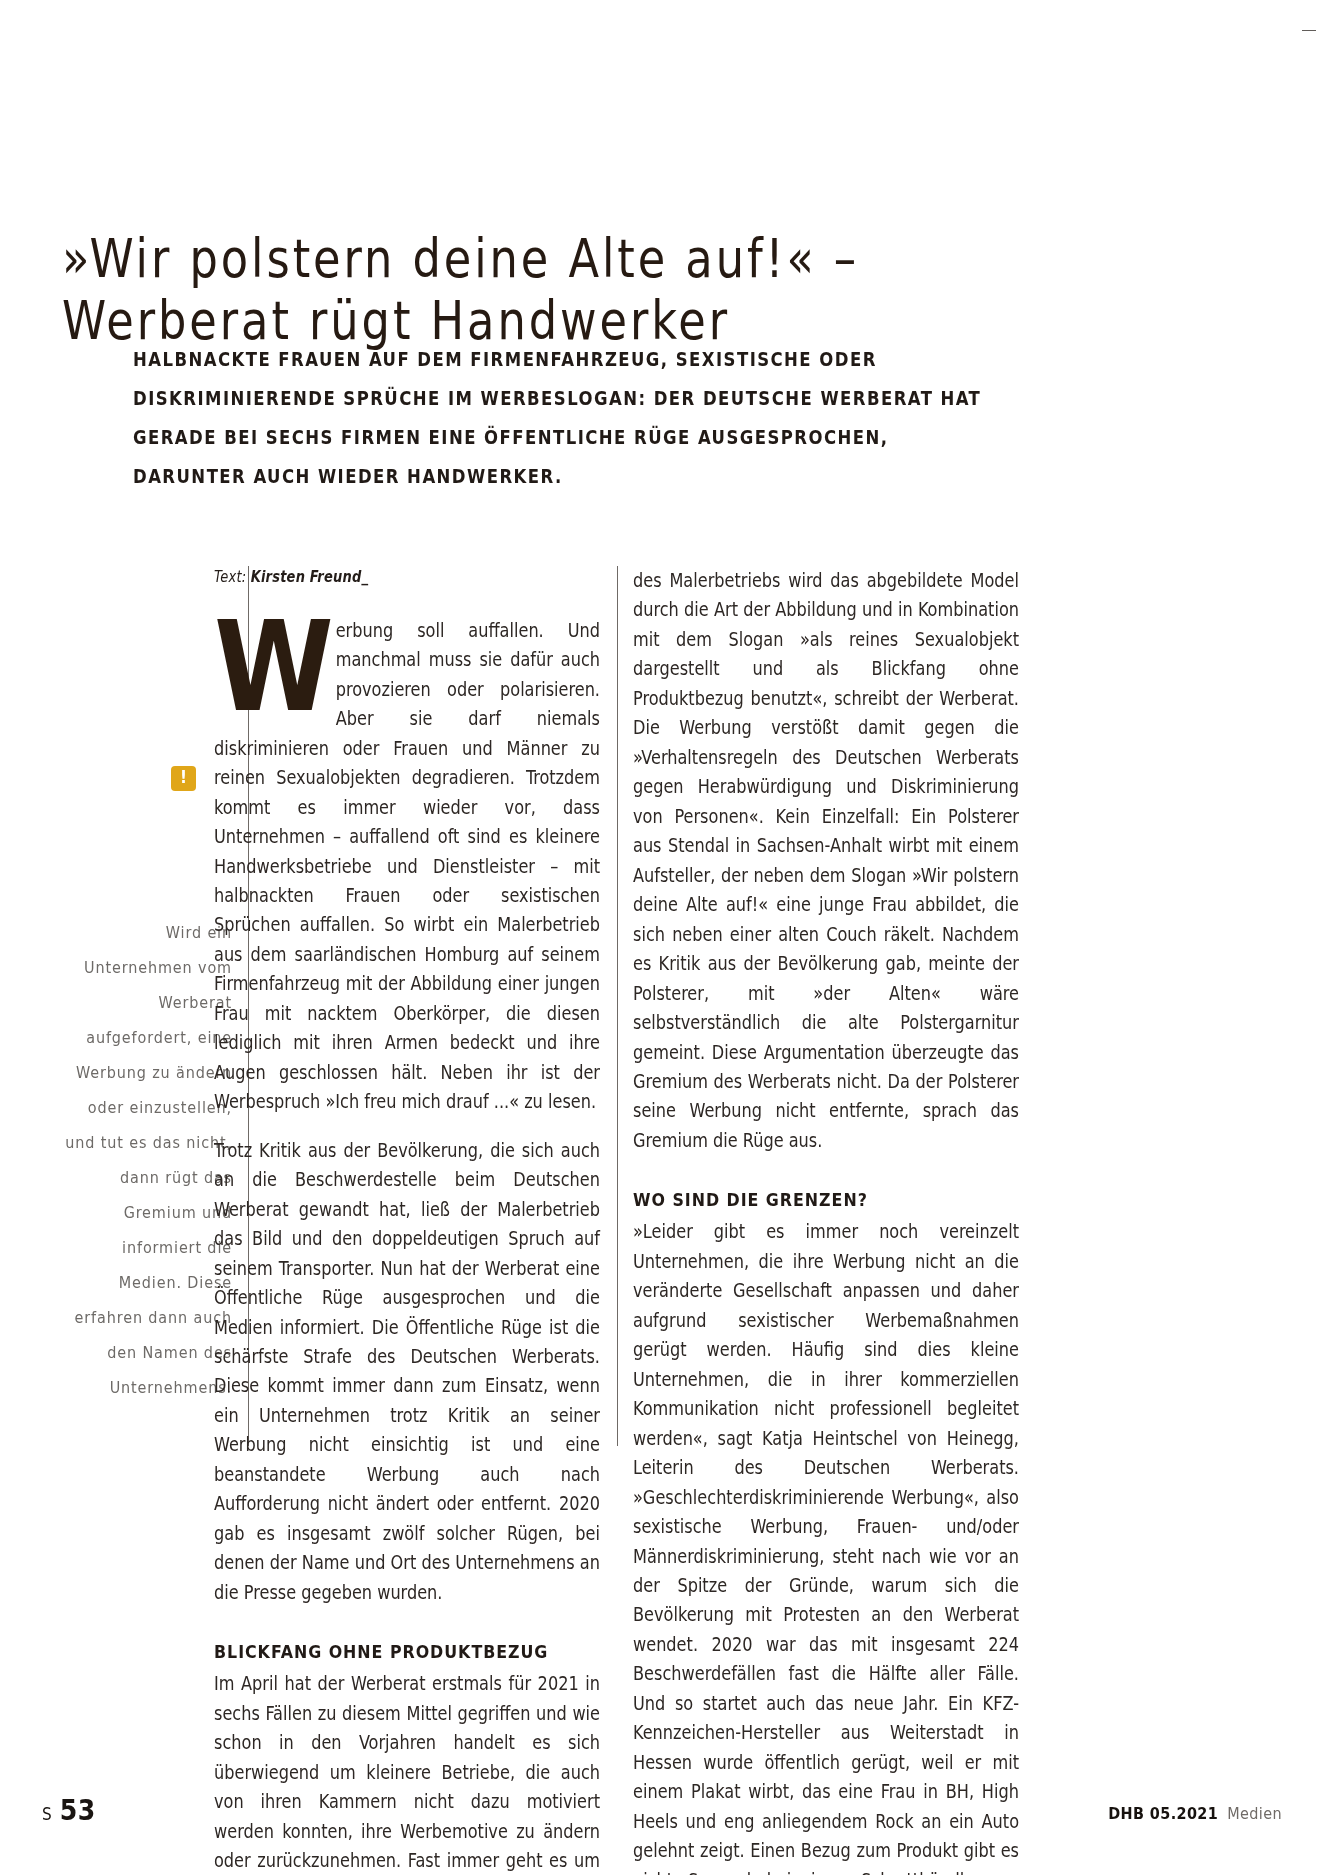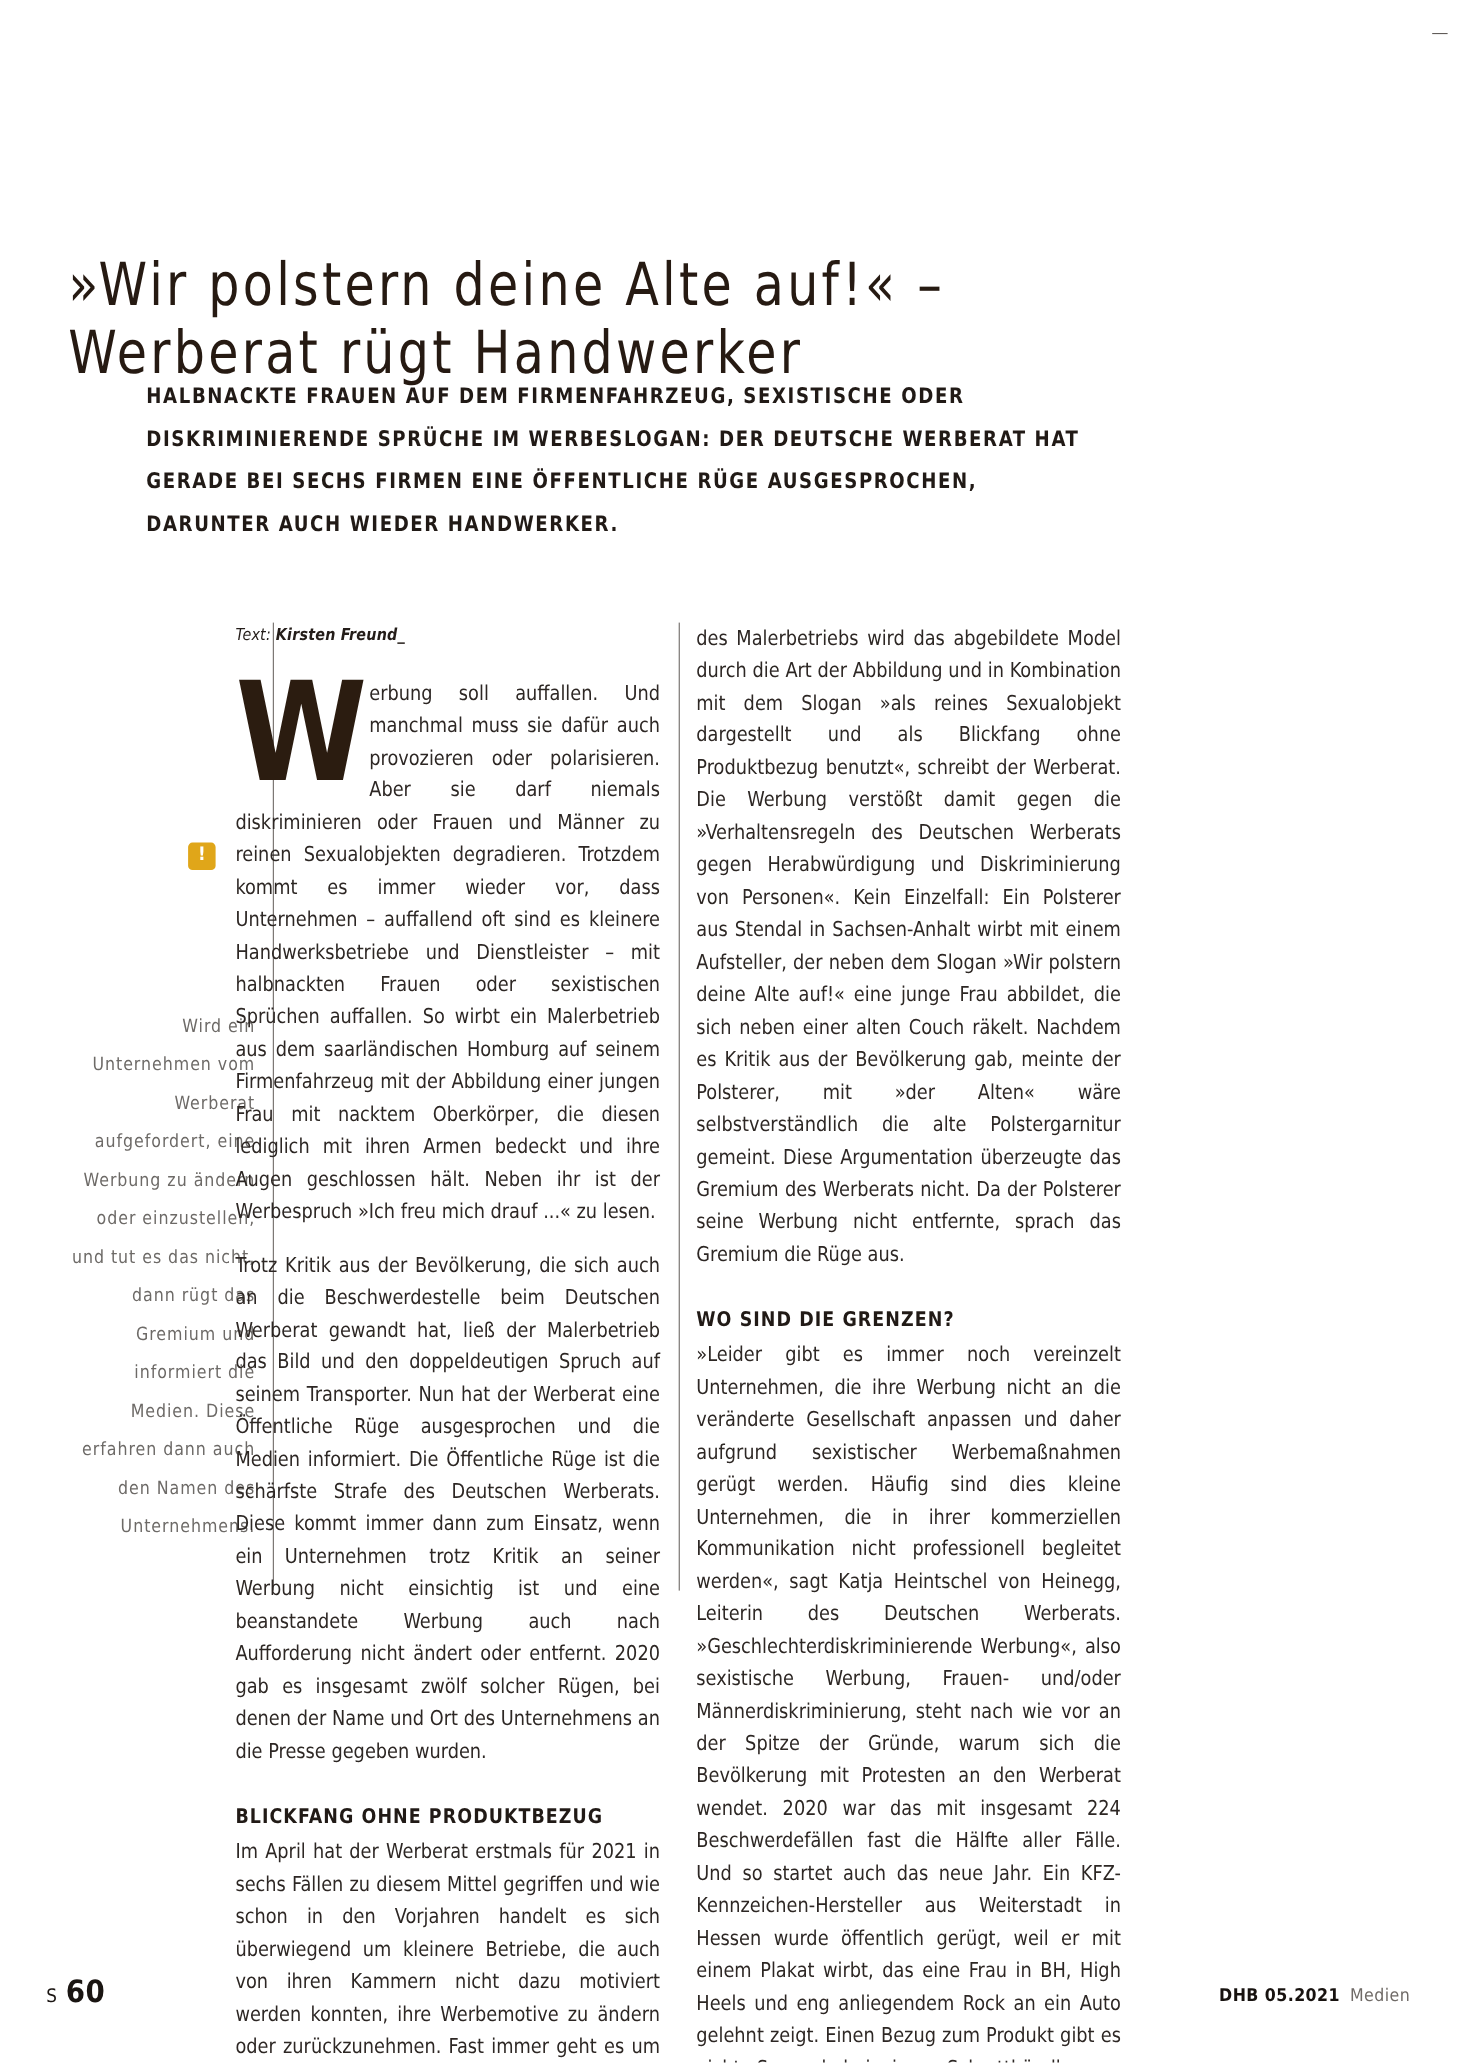--- a/index.html
+++ b/index.html
@@ -179,20 +179,20 @@
     <p>des Malerbetriebs wird das abgebildete Model durch die Art der Abbildung und in Kombination mit dem Slogan »als reines Sexualobjekt dargestellt und als Blickfang ohne Produktbezug benutzt«, schreibt der Werberat. Die Werbung verstößt damit gegen die »Verhaltensregeln des Deutschen Werberats gegen Herabwürdigung und Diskriminierung von Personen«. Kein Einzelfall: Ein Polsterer aus Stendal in Sachsen-Anhalt wirbt mit einem Aufsteller, der neben dem Slogan »Wir polstern deine Alte auf!« eine junge Frau abbildet, die sich neben einer alten Couch räkelt. Nachdem es Kritik aus der Bevölkerung gab, meinte der Polsterer, mit »der Alten« wäre selbstverständlich die alte Polstergarnitur gemeint. Diese Argumentation überzeugte das Gremium des Werberats nicht. Da der Polsterer seine Werbung nicht entfernte, sprach das Gremium die Rüge aus.</p>
 
     <div class="subhead">Wo sind die Grenzen?</div>
 
     <p class="after-subhead">»Leider gibt es immer noch vereinzelt Unternehmen, die ihre Werbung nicht an die veränderte Gesellschaft anpassen und daher aufgrund sexistischer Werbemaßnahmen gerügt werden. Häufig sind dies kleine Unternehmen, die in ihrer kommerziellen Kommunikation nicht professionell begleitet werden«, sagt Katja Heintschel von Heinegg, Leiterin des Deutschen Werberats. »Geschlechterdiskriminierende Werbung«, also sexistische Werbung, Frauen- und/oder Männerdiskriminierung, steht nach wie vor an der Spitze der Gründe, warum sich die Bevölkerung mit Protesten an den Werberat wendet. 2020 war das mit insgesamt 224 Beschwerdefällen fast die Hälfte aller Fälle. Und so startet auch das neue Jahr. Ein KFZ-Kennzeichen-Hersteller aus Weiterstadt in Hessen wurde öffentlich gerügt, weil er mit einem Plakat wirbt, das eine Frau in BH, High Heels und eng anliegendem Rock an ein Auto gelehnt zeigt. Einen Bezug zum Produkt gibt es nicht. So auch bei einem Schrotthändler aus Osnabrück. Er zeigt auf Bildern in der Außenwerbung und auf</p>
   </div>
 
   <div class="footer-dash"></div>
   <div class="footer-left">
     <span class="s">S</span>
-    <span class="num">60</span>
+    <span class="num">53</span>
   </div>
   <div class="footer-right">
     <span class="issue">DHB 05.2021</span>
     <span class="section">Medien</span>
   </div>
 
 </div>
 
 </body></html>

